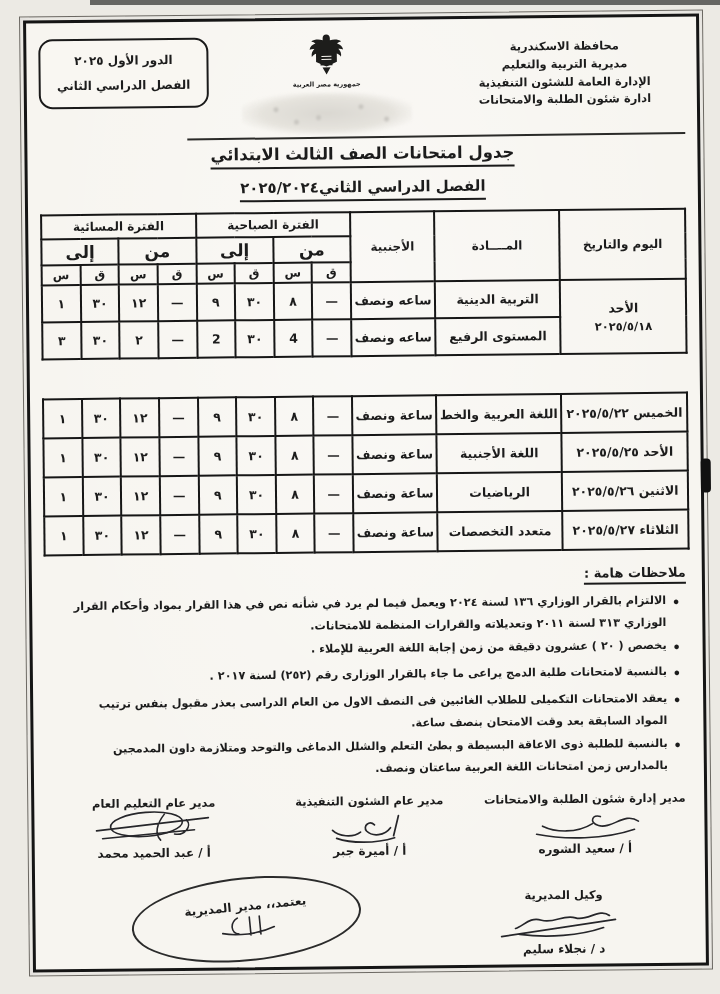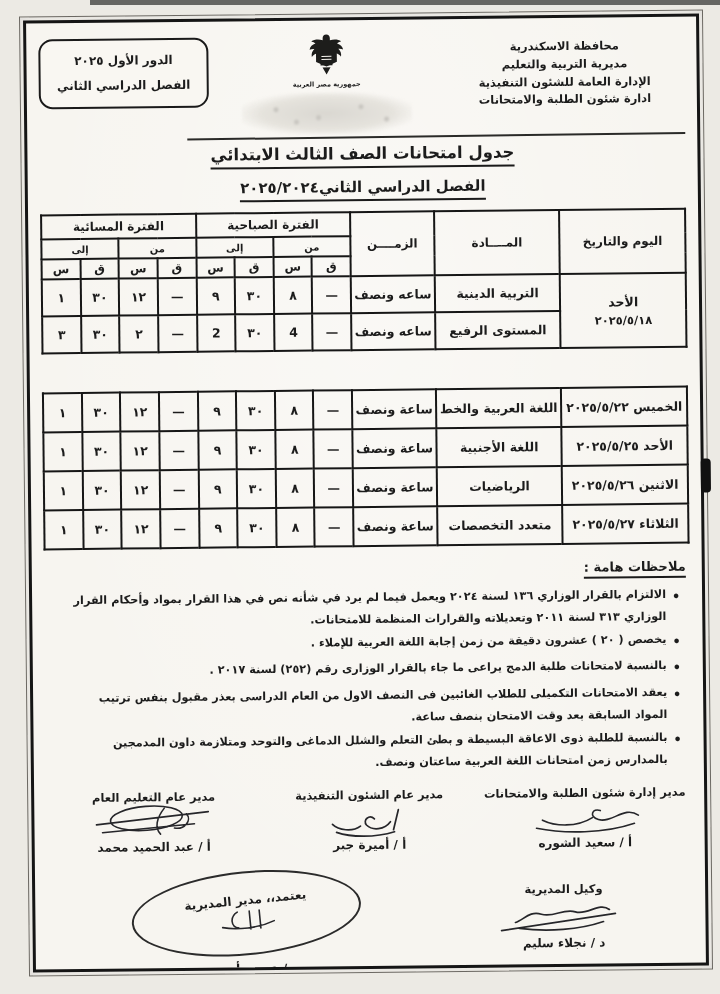--- a/index.html
+++ b/index.html
@@ -64,21 +64,21 @@
   }
 
   
   table { width:100%; border-collapse:collapse; direction:rtl; table-layout:fixed; }
   .tbl1 { margin-top:10px; }
   .tbl2 { margin-top:38px; }
   th, td { border:2px solid #161616; font-weight:700; text-align:center; vertical-align:middle; padding:2px; }
   th { font-size:12px; }
   td { font-size:12.5px; }
   .tbl1 thead tr:nth-child(1) th { height:24px; }
-  .tbl1 thead tr:nth-child(2) th { height:20px; font-size:10px; }
+  .tbl1 thead tr:nth-child(2) th { height:20px; font-size:17px; }
   .tbl1 thead tr:nth-child(3) th { height:20px; font-size:12px; }
   .tbl1 tbody td { height:37px; }
   .tbl2 td { height:39px; }
   .daycell .dayname { display:block; font-size:12.5px; }
   .daycell .daydate { display:block; font-size:11.5px; margin-top:4px; }
   col.c-day { width:19.5%; } col.c-subj { width:19.5%; } col.c-dur { width:13%; } col.c-n { width:6%; }
 
   
   .notes { direction:rtl; margin-top:12px; padding:0 4px; }
   .notes-heading { display:inline-block; font-weight:700; font-size:13px; border-bottom:2px solid #1a1a1a; padding-bottom:2px; margin-bottom:6px; }
@@ -155,21 +155,21 @@
           <col class="c-n">
         <col class="c-n">
           <col class="c-n">
           <col class="c-n">
           <col class="c-n">
       </colgroup>
       <thead>
         <tr>
           <th rowspan="3">اليوم والتاريخ</th>
           <th rowspan="3">المــــادة</th>
-          <th rowspan="3">الزمــــن</th>
+          <th rowspan="3">الأجنبية</th>
           <th colspan="4">الفترة الصباحية</th>
           <th colspan="4">الفترة المسائية</th>
         </tr>
         <tr>
           <th colspan="2">من</th>
           <th colspan="2">إلى</th>
           <th colspan="2">من</th>
           <th colspan="2">إلى</th>
         </tr>
         <tr>

